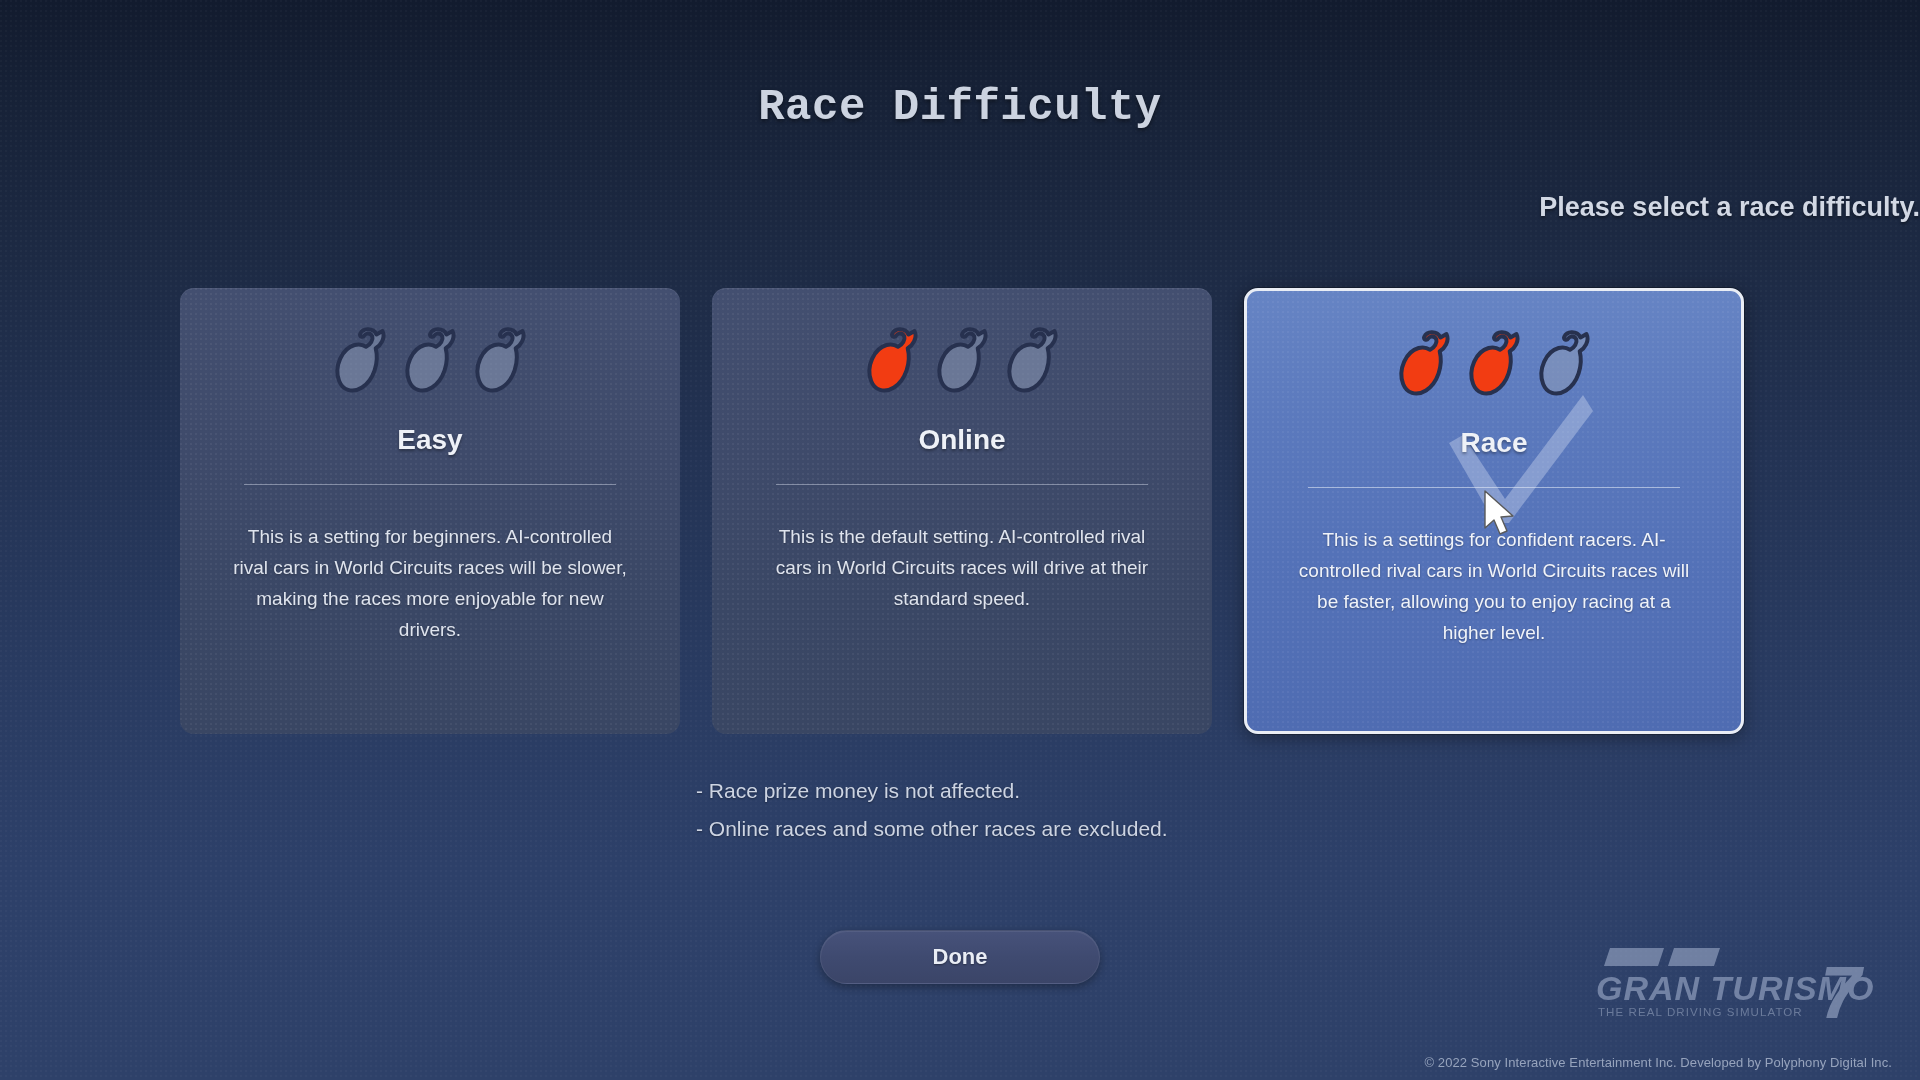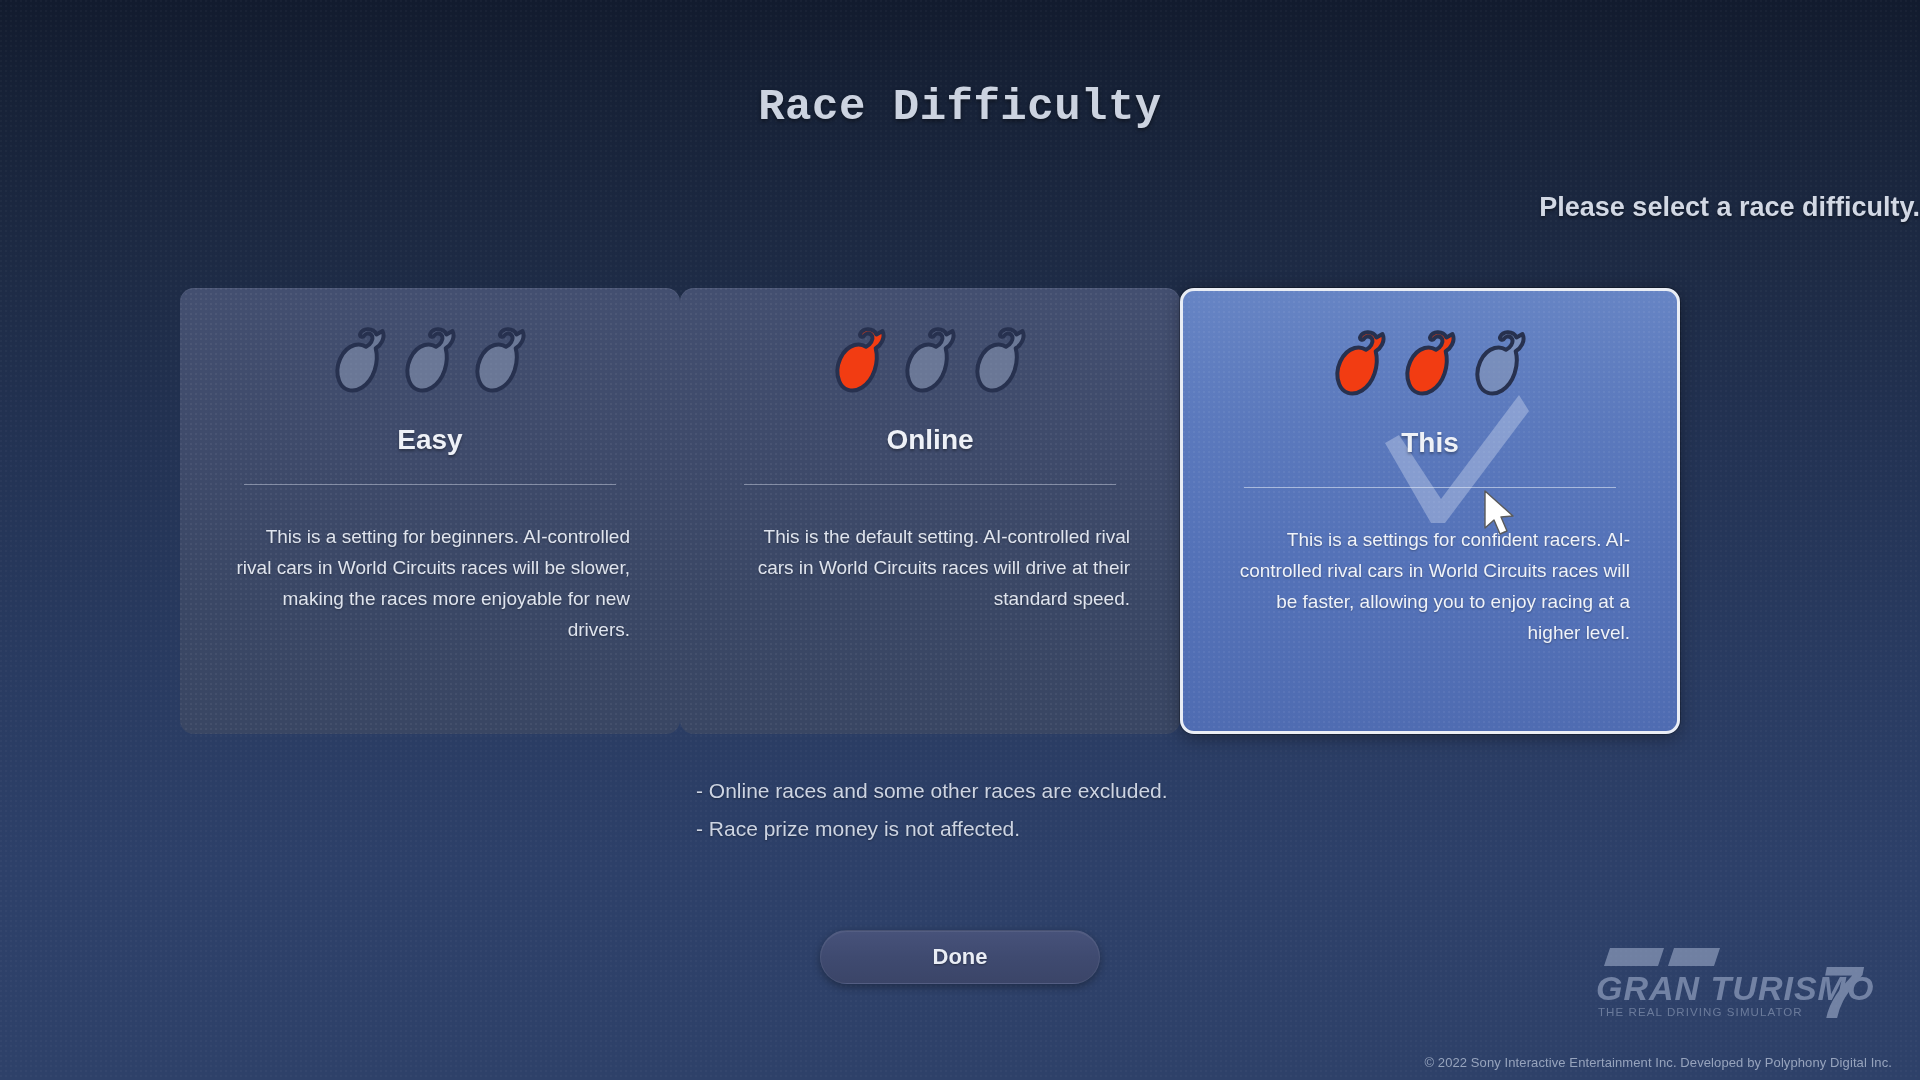--- a/index.html
+++ b/index.html
@@ -63,20 +63,21 @@
   }
 
   
   #cards {
     position: absolute;
     top: 288px;
     left: 180px;
     width: 1566px;
     height: 446px;
     display: flex;
+    gap: 32px;
   }
 
   .card {
     position: relative;
     width: 500px;
     height: 446px;
     border-radius: 14px;
     overflow: hidden;
     background: linear-gradient(180deg, #434f70 0%, #3e4a6a 38%, #3a4765 70%, #394663 100%);
     box-shadow: inset 0 1px 0 rgba(255,255,255,0.06);
@@ -128,21 +129,21 @@
     margin-top: 28px;
     width: 372px;
     height: 1px;
     background: rgba(214,222,238,0.45);
   }
   .selected .divider { background: rgba(232,238,248,0.55); }
 
   .card-desc {
     margin-top: 36px;
     width: 400px;
-    text-align: right;
+    text-align: center;
     font-size: 19px;
     line-height: 31px;
     color: #dfe4ee;
     text-shadow: 0 1px 2px rgba(0,0,0,0.3);
   }
   .selected .card-desc { color: #f0f3f9; }
 
   
   .check-watermark {
     position: absolute;
@@ -271,34 +272,34 @@
           <svg viewBox="0 0 62 72" class="pepper">
             <path d="M47.5 10.5c-1.6-3.2-5.2-5.4-9-5.2-3.4 .2-6.1 2.2-7.3 4.6-.6 1.2 .1 2.6 1.4 2.9 1.1 .2 2.1-.4 2.6-1.3 .6-1.1 1.9-2 3.5-2.1 2.2-.1 4 1.3 4.6 3 .6 1.9 .1 3.7-1 5.6 -1.2 2.1-3.1 3.7-5.2 4.7 -3.4-2.2-7.6-2.8-11.5-1.7 -6.6 1.9-11.6 7.4-14.4 13.6 -3.2 7.1-3.7 15.4-1.1 22.3 1.6 4.2 4.6 7.7 8.9 9 4.8 1.5 9.9 .2 14-2.4 6.1-3.9 10.3-10.3 12.6-17.1 2.4-7.1 2.9-15 1.1-22.1 2.7-1.6 5-4 6.4-6.9 1.7-3.4 1.9-7.3 .4-10.4z" fill="#f23c12" fill-opacity="1" stroke="#27314f" stroke-width="4" stroke-linejoin="round" stroke-linecap="round"></path>
           </svg>
           <svg viewBox="0 0 62 72" class="pepper">
             <path d="M47.5 10.5c-1.6-3.2-5.2-5.4-9-5.2-3.4 .2-6.1 2.2-7.3 4.6-.6 1.2 .1 2.6 1.4 2.9 1.1 .2 2.1-.4 2.6-1.3 .6-1.1 1.9-2 3.5-2.1 2.2-.1 4 1.3 4.6 3 .6 1.9 .1 3.7-1 5.6 -1.2 2.1-3.1 3.7-5.2 4.7 -3.4-2.2-7.6-2.8-11.5-1.7 -6.6 1.9-11.6 7.4-14.4 13.6 -3.2 7.1-3.7 15.4-1.1 22.3 1.6 4.2 4.6 7.7 8.9 9 4.8 1.5 9.9 .2 14-2.4 6.1-3.9 10.3-10.3 12.6-17.1 2.4-7.1 2.9-15 1.1-22.1 2.7-1.6 5-4 6.4-6.9 1.7-3.4 1.9-7.3 .4-10.4z" fill="#f23c12" fill-opacity="1" stroke="#27314f" stroke-width="4" stroke-linejoin="round" stroke-linecap="round"></path>
           </svg>
           <svg viewBox="0 0 62 72" class="pepper">
             <path d="M47.5 10.5c-1.6-3.2-5.2-5.4-9-5.2-3.4 .2-6.1 2.2-7.3 4.6-.6 1.2 .1 2.6 1.4 2.9 1.1 .2 2.1-.4 2.6-1.3 .6-1.1 1.9-2 3.5-2.1 2.2-.1 4 1.3 4.6 3 .6 1.9 .1 3.7-1 5.6 -1.2 2.1-3.1 3.7-5.2 4.7 -3.4-2.2-7.6-2.8-11.5-1.7 -6.6 1.9-11.6 7.4-14.4 13.6 -3.2 7.1-3.7 15.4-1.1 22.3 1.6 4.2 4.6 7.7 8.9 9 4.8 1.5 9.9 .2 14-2.4 6.1-3.9 10.3-10.3 12.6-17.1 2.4-7.1 2.9-15 1.1-22.1 2.7-1.6 5-4 6.4-6.9 1.7-3.4 1.9-7.3 .4-10.4z" fill="#8d9ab8" fill-opacity="0.55" stroke="#27314f" stroke-width="4" stroke-linejoin="round" stroke-linecap="round"></path>
           </svg>
         </div>
-        <div class="card-title">This</div>
+        <div class="card-title">Race</div>
         <div class="divider"></div>
         <div class="card-desc">This is a settings for confident racers. AI-controlled rival cars in World Circuits races will be faster, allowing you to enjoy racing at a higher level.</div>
       </div>
     </div>
   </div>
 
 <svg id="cursor" viewBox="0 0 34 48">
   <polygon points="2,1 2,38 11,30 17,44 24,41 18,27 30,26" fill="#ffffff" stroke="#5a5a5a" stroke-width="1.4" stroke-linejoin="round"></polygon>
 </svg>
 
 <div id="notes">
+    <div>- Race prize money is not affected.</div>
     <div>- Online races and some other races are excluded.</div>
-    <div>- Race prize money is not affected.</div>
   </div>
 
 <div id="done-button">Done</div>
 
 <svg id="brand" viewBox="0 0 300 86">
   <g fill="#99a8c6">
     <polygon points="18,6 72,6 66,24 12,24"></polygon>
     <polygon points="82,6 128,6 122,24 76,24"></polygon>
   </g>
   <text x="4" y="58" font-family="'Liberation Sans',sans-serif" font-size="34" font-weight="bold" font-style="italic" fill="#9dabc8" letter-spacing="1">GRAN TURISMO</text>

